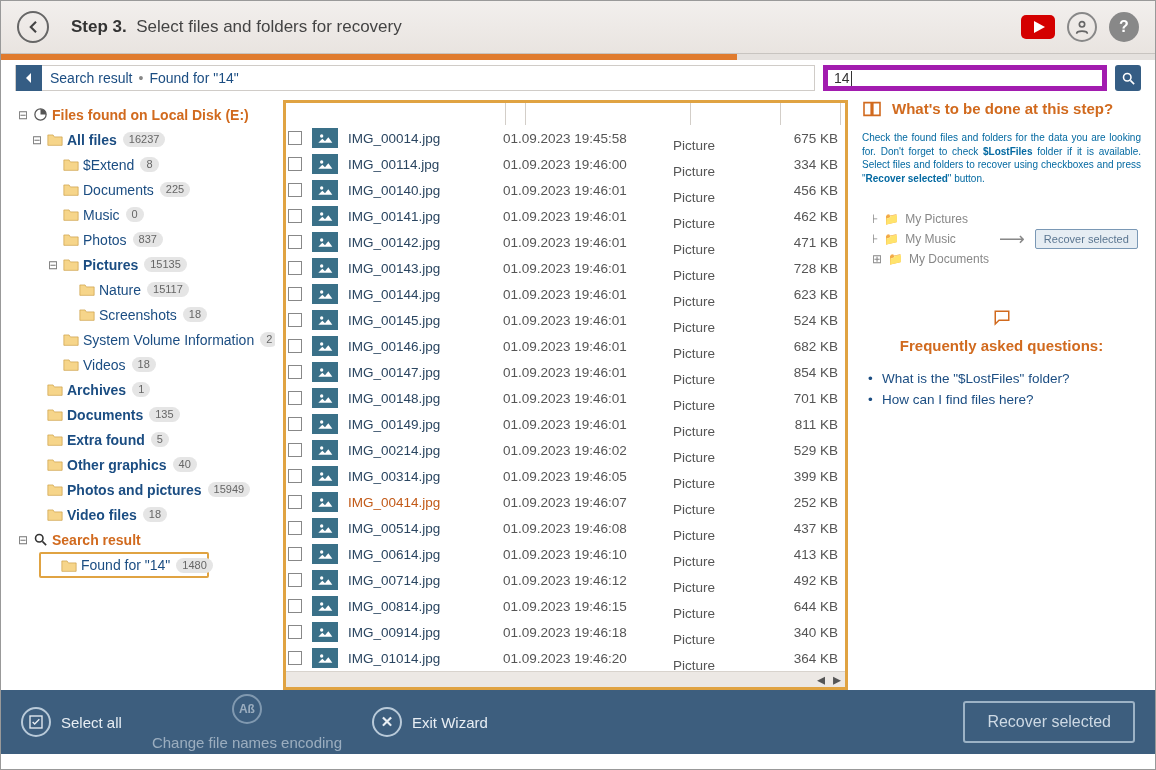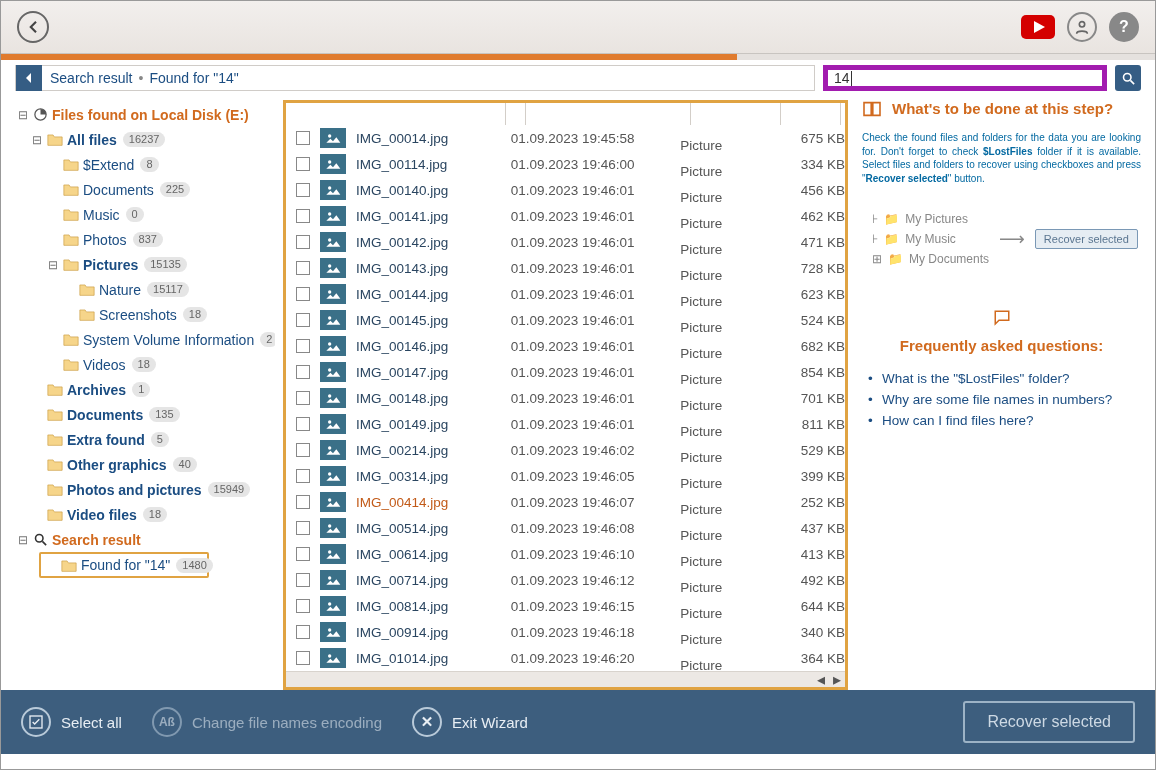--- a/index.html
+++ b/index.html
@@ -50,21 +50,21 @@
 .tree .ind3 { padding-left: 48px; }
 .tree-sel { border:2px solid #e0a342; border-radius:2px; padding:0 6px 0 2px; height:26px; }
 .folder-svg { width:16px; height:13px; }
 
 
 .filewrap { flex:1; margin: 0 8px; border:3px solid #e0a342; position:relative; display:flex; flex-direction:column; overflow:hidden;}
 .filelist { flex:1; overflow-y:auto; overflow-x:hidden; }
 .filelist::-webkit-scrollbar { width:15px; }
 .filelist::-webkit-scrollbar-track { background:#f0ede9; }
 .filelist::-webkit-scrollbar-thumb { background:#c9c4be; }
-.frow { display:flex; align-items:center; height:26px; font-size:13.5px; color:#444; padding-left:10px;}
+.frow { display:flex; align-items:center; height:26px; font-size:13.5px; color:#444; padding-left:2px;}
 .frow .cb { width:14px; height:14px; border:1.5px solid #888; margin-right:10px; cursor:pointer; flex-shrink:0;}
 .frow .thumb { width:26px; height:20px; background:#3a7088; display:flex; align-items:center; justify-content:center; margin-right:10px; flex-shrink:0;}
 .frow .thumb svg { fill:#fff; }
 .frow .fname { width:155px; color:#2a4560;}
 .frow .fname.hl { color:#c25a18; }
 .frow .fdate { width:170px; text-align:left; color:#555;}
 .frow .ftype { width:90px; color:#555;margin-top:14px;}
 .frow .fsize { width:75px; text-align:right; color:#555;}
 .file-hscroll { height:16px; background:#ece8e4; border-top:1px solid #d8d3cd; display:flex; align-items:center; justify-content:flex-end; padding-right:4px; gap:8px; color:#555;}
 .col-head { height:22px; display:flex; align-items:flex-end; padding-left:10px;}
@@ -80,31 +80,35 @@
 .help .illus .rsbtn { border:1px solid #7a98b5; background:#e6edf3; color:#5a7590; padding:3px 8px; font-size:11px; border-radius:2px;}
 .faq h3 { margin-top:32px;flex-direction:column; }
 .faq ul { list-style:none; padding-left:20px;}
 .faq li { color:#1b4d82; font-size:13.5px; padding:3px 0; cursor:pointer; position:relative;}
 .faq li::before { content:"•"; color:#1b4d82; position:absolute; left:-14px;}
 
 
 .footer { height:64px; background:#3d5e7e; display:flex; align-items:center; padding:0 20px; color:#e8eef4;}
 .fbtn { display:flex; align-items:center; gap:10px; margin-right:30px; cursor:pointer; font-size:15px;}
 .fbtn .fcirc { width:30px; height:30px; border:2px solid #b9cad9; border-radius:50%; display:flex; align-items:center; justify-content:center; font-weight:700;}
-.fbtn.dis { opacity:.55; }
+.fbtn.dis { opacity:.55;flex-direction:column; }
 .recover-btn { margin-left:auto; border:2px solid #9db3c6; padding:10px 22px; font-size:16px; color:#cdd9e4; cursor:pointer; border-radius:3px;}
 </style>
 </head>
 <body>
 
 <div class="header">
   <div class="back-btn">
     <svg viewBox="0 0 24 24">
         <path fill="currentColor" d="M15 4l-8 8 8 8 2-2-6-6 6-6z"></path>
       </svg>
+  </div>
+  <div class="step-title">
+    <b>Step 3.</b>
+    &nbsp;<span>Select files and folders for recovery</span>
   </div>
   <div class="header-right">
     <span class="yt-btn">
       <svg width="34" height="24" viewBox="0 0 34 24">
           <rect width="34" height="24" rx="5" fill="#d40000"></rect>
           <path d="M13 6l11 6-11 6z" fill="#fff"></path>
         </svg>
     </span>
     <span class="circ-btn">
       <svg width="16" height="16" viewBox="0 0 24 24">
@@ -688,21 +692,20 @@
     </div>
     <div class="faq">
       <h3>
         <svg width="20" height="18" viewBox="0 0 24 24">
             <path d="M3 3h18v12H8l-5 5z" fill="none" stroke="#d16a1e" stroke-width="2"></path>
           </svg>
         <span>Frequently asked questions:</span>
       </h3>
       <ul id="faq-list">
           <li>What is the "$LostFiles" folder?</li>
-          <li>Why are some file names in numbers?</li>
           <li>How can I find files here?</li>
         </ul>
     </div>
   </div>
 </div>
 
 <div class="footer">
   <div class="fbtn">
     <span class="fcirc">
         <svg width="16" height="16" viewBox="0 0 24 24">

